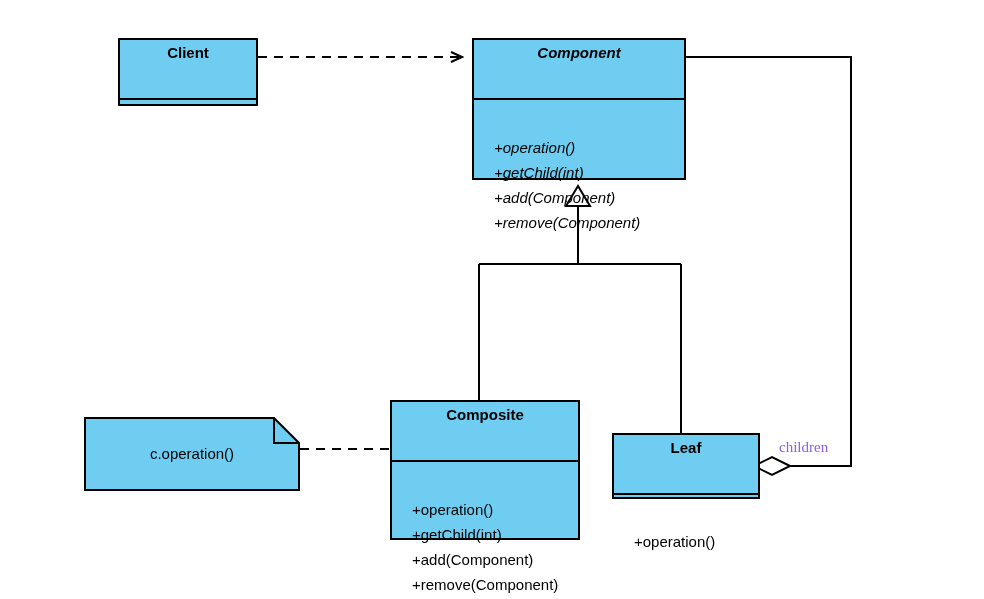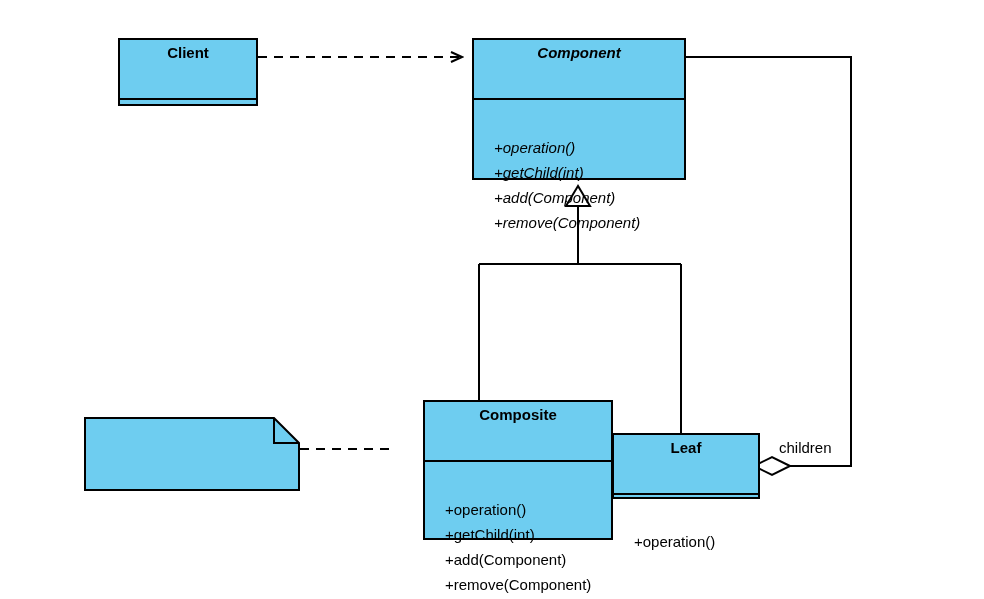--- a/index.html
+++ b/index.html
@@ -79,22 +79,23 @@
     display: flex;
     flex-direction: column;
     align-items: center;
     justify-content: center;
     line-height: 30px;
     text-align: center;
   }
   .edge-label {
     position: absolute;
     font-size: 15px;
-    color: #000000;
+    color: #8b5cf6;
     white-space: nowrap;
+    font-family: Liberation Serif, serif;
   }
 </style>
 </head>
 <body>
 
 <div id="canvas">
 
   <svg class="layer" viewBox="0 0 984 599">
     <defs>
       <marker id="open-arrow" markerWidth="14" markerHeight="14" refX="12" refY="6" orient="auto" markerUnits="userSpaceOnUse">
@@ -143,21 +144,21 @@
     <div class="uml-title abstract">Component</div>
     <div class="uml-sep"></div>
     <div class="uml-ops italic">
       <div>+operation()</div>
       <div>+getChild(int)</div>
       <div>+add(Component)</div>
       <div>+remove(Component)</div>
     </div>
   </div>
 
-  <div class="uml-class" style="left:390px; top:400px; width:190px; height:140px;margin-left:33px;">
+  <div class="uml-class" style="left:390px; top:400px; width:190px; height:140px;">
     <div class="uml-title">Composite</div>
     <div class="uml-sep"></div>
     <div class="uml-ops">
       <div>+operation()</div>
       <div>+getChild(int)</div>
       <div>+add(Component)</div>
       <div>+remove(Component)</div>
     </div>
   </div>
 
@@ -168,18 +169,19 @@
       <div>+operation()</div>
     </div>
   </div>
 
   <div class="note" style="left:84px; top:417px; width:216px; height:74px;">
     <svg width="216" height="74" viewBox="0 0 216 74" style="position:absolute;left:0;top:0;">
       <path d="M1,1 L190,1 L215,26 L215,73 L1,73 Z" fill="#6ecdf0" stroke="#000000" stroke-width="2"></path>
       <path d="M190,1 L190,26 L215,26" fill="none" stroke="#000000" stroke-width="2"></path>
     </svg>
     <div class="note-body">
+      <div>c.operation()</div>
     </div>
   </div>
 
   <div class="edge-label" style="left:779px; top:439px;">children</div>
 
 </div>
 
 </body></html>

